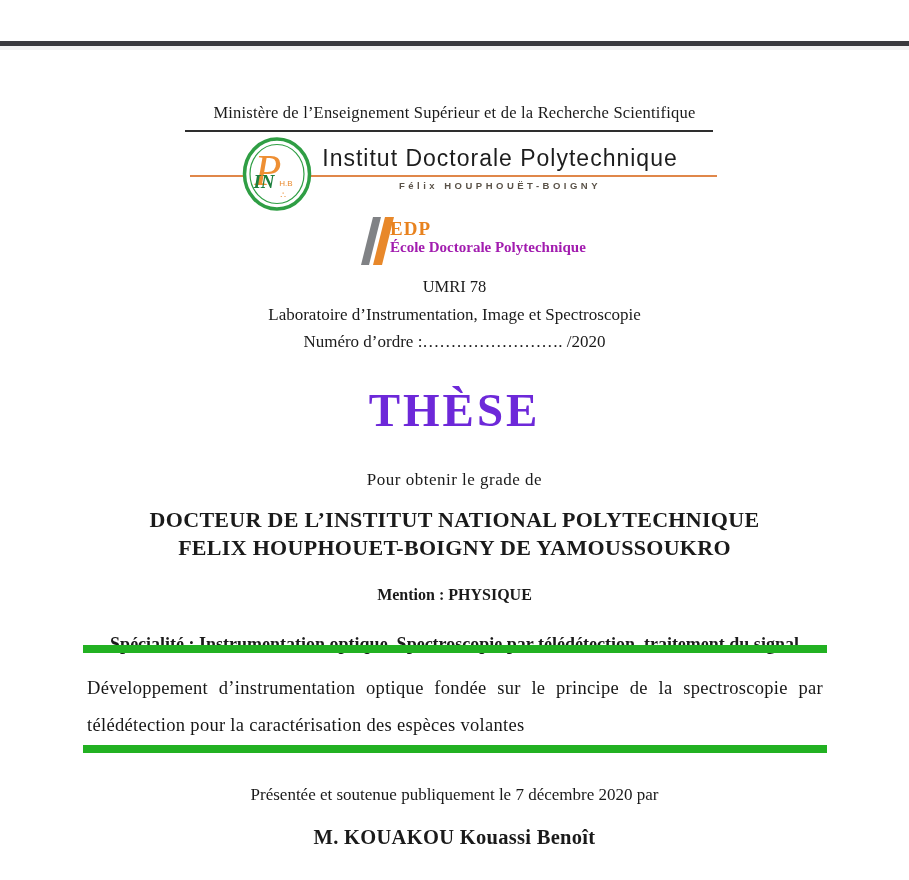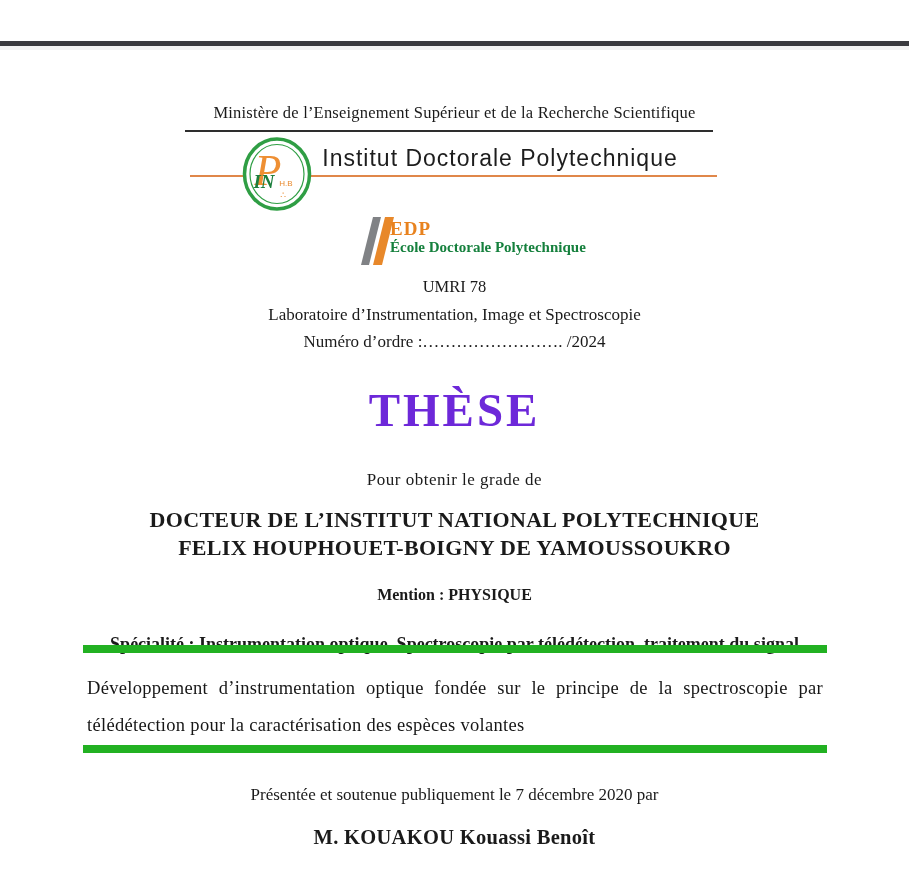--- a/index.html
+++ b/index.html
@@ -26,21 +26,21 @@
     font-family:"Liberation Sans", sans-serif;font-size:23px;letter-spacing:1px;color:#1d1d1d;}
   .inp-subtitle{top:139px;left:290px;right:auto;width:420px;position:absolute;text-align:center;
     font-family:"Liberation Sans", sans-serif;font-size:9.5px;letter-spacing:3.5px;color:#5a5248;font-weight:bold;}
 
   .inp-logo{position:absolute;top:96px;left:242px;width:70px;height:74px;}
 
   .edp-logo{position:absolute;top:175px;left:360px;height:52px;}
   .edp-bar-gray{position:absolute;top:1px;left:7px;width:8px;height:48px;background:#808285;transform:skewX(-14deg);}
   .edp-bar-orange{position:absolute;top:1px;left:19px;width:9px;height:48px;background:#e8882a;transform:skewX(-14deg);}
   .edp-acronym{position:absolute;top:2px;left:30px;font-size:19px;font-weight:bold;color:#e8821e;letter-spacing:1px;}
-  .edp-name{position:absolute;top:23px;left:30px;font-size:15px;font-weight:bold;color:#15803d;white-space:nowrap;}
+  .edp-name{position:absolute;top:23px;left:30px;font-size:15px;font-weight:bold;color:#a21caf;white-space:nowrap;}
 
   .umri{top:236px;font-size:16.5px;}
   .lab{top:264px;font-size:17px;}
   .ordre{top:291px;font-size:17px;}
 
   .these{top:342px;font-size:47px;font-weight:bold;color:#6d28d9;letter-spacing:3px;}
 
   .grade-intro{top:429px;font-size:17px;letter-spacing:0.5px;}
   .grade-lines{top:465px;font-size:22px;font-weight:bold;line-height:28px;letter-spacing:0.3px;}
 
@@ -64,40 +64,41 @@
 <div class="page">
   <div class="window-top-bar"></div>
   <div class="window-top-shade"></div>
 
   <div class="centered ministry">Ministère de l’Enseignement Supérieur et de la Recherche Scientifique</div>
 
   <div class="rule-dark"></div>
   <div class="rule-orange"></div>
 
   <div class="inp-title">Institut Doctorale Polytechnique</div>
+  <div class="inp-subtitle">Félix HOUPHOUËT-BOIGNY</div>
 
   <svg class="inp-logo" viewBox="0 0 70 74" xmlns="http://www.w3.org/2000/svg">
     <ellipse cx="35" cy="37" rx="32.5" ry="35" fill="#ffffff" stroke="#2f9e44" stroke-width="3.5"></ellipse>
     <ellipse cx="35" cy="37" rx="27" ry="29.5" fill="#ffffff" stroke="#2f9e44" stroke-width="1.2"></ellipse>
     <text x="26" y="48" font-family="Liberation Serif, serif" font-style="italic" font-size="44" fill="#ee8f33" text-anchor="middle">P</text>
     <text x="22" y="51" font-family="Liberation Serif, serif" font-style="italic" font-weight="bold" font-size="19" fill="#1b7e3c" text-anchor="middle">IN</text>
     <text x="44" y="49" font-family="Liberation Sans, sans-serif" font-size="8" fill="#e98a2e" text-anchor="middle">H.B</text>
     <text x="41" y="61" font-family="Liberation Sans, sans-serif" font-size="9" fill="#e98a2e" text-anchor="middle">∴</text>
   </svg>
 
   <div class="edp-logo">
     <div class="edp-bar-gray"></div>
     <div class="edp-bar-orange"></div>
     <div class="edp-acronym">EDP</div>
     <div class="edp-name">École Doctorale Polytechnique</div>
   </div>
 
   <div class="centered umri">UMRI 78</div>
   <div class="centered lab">Laboratoire d’Instrumentation, Image et Spectroscopie</div>
-  <div class="centered ordre">Numéro d’ordre :……………………. /2024</div>
+  <div class="centered ordre">Numéro d’ordre :……………………. /2020</div>
 
   <div class="centered these">THÈSE</div>
 
   <div class="centered grade-intro">Pour obtenir le grade de</div>
   <div class="centered grade-lines">
     <div>DOCTEUR DE L’INSTITUT NATIONAL POLYTECHNIQUE</div>
     <div>FELIX HOUPHOUET-BOIGNY DE YAMOUSSOUKRO</div>
   </div>
 
   <div class="centered mention">Mention : PHYSIQUE</div>

